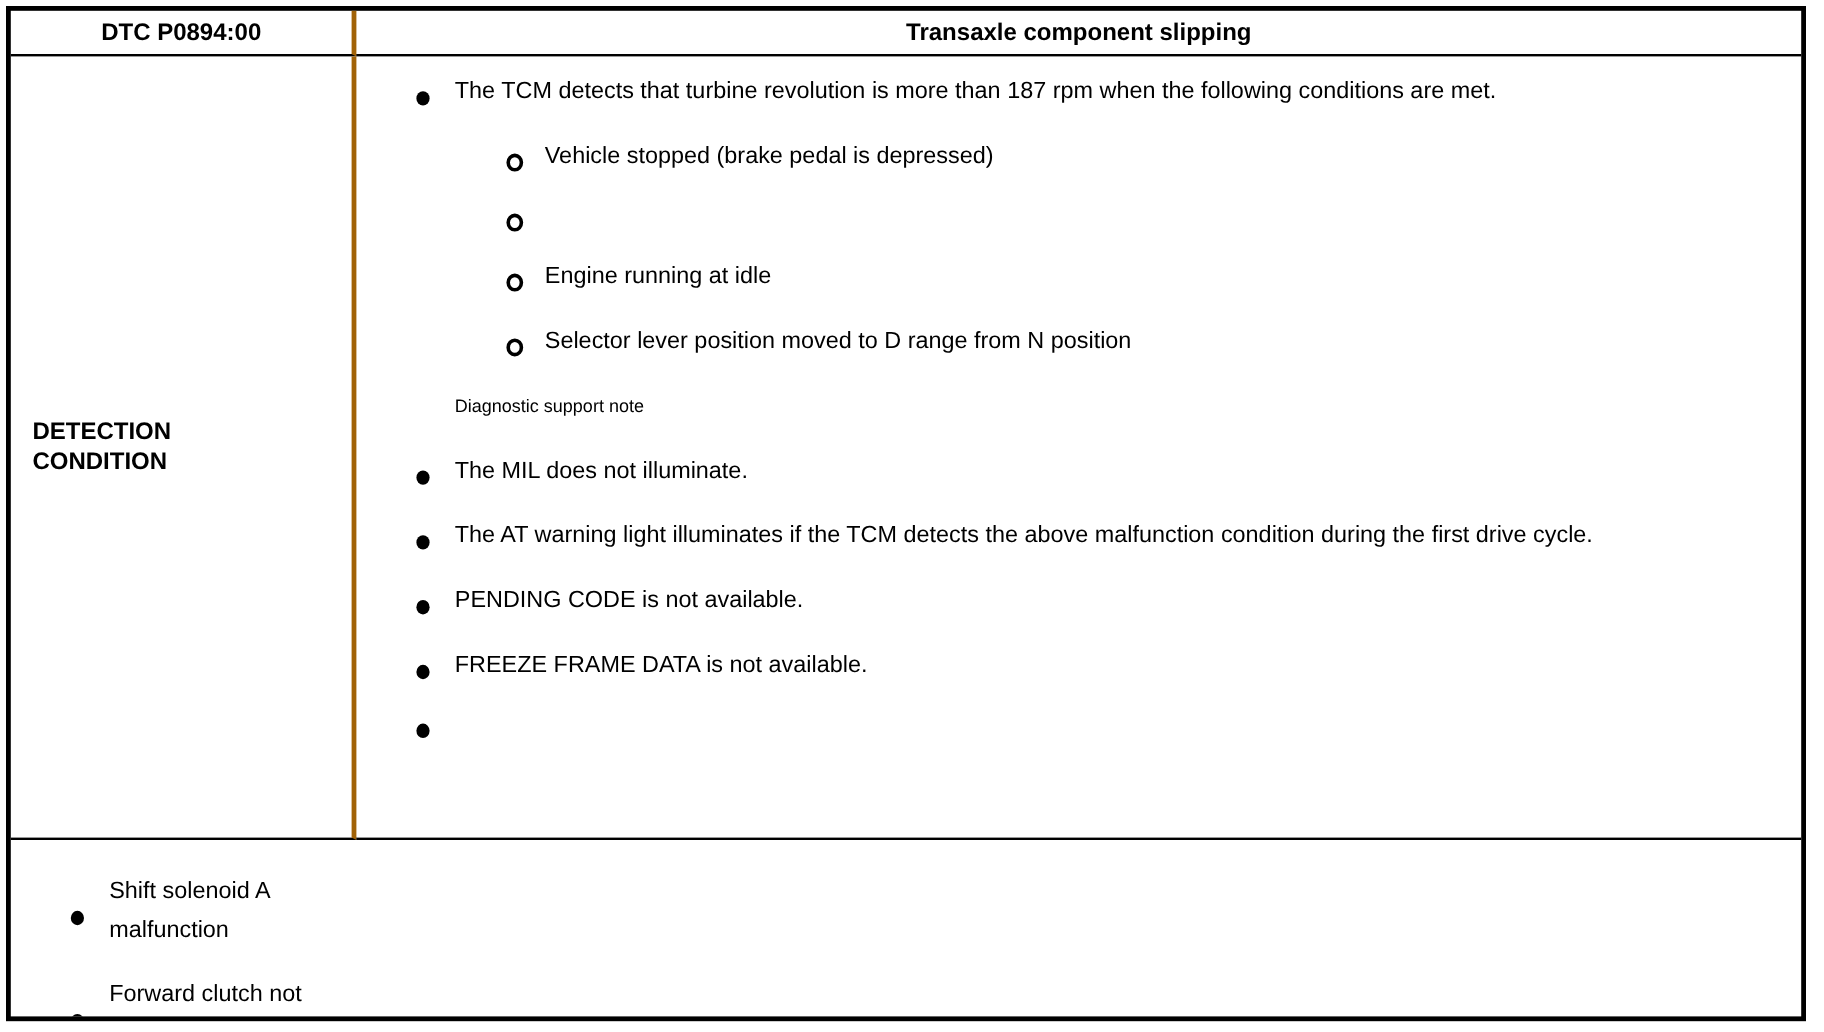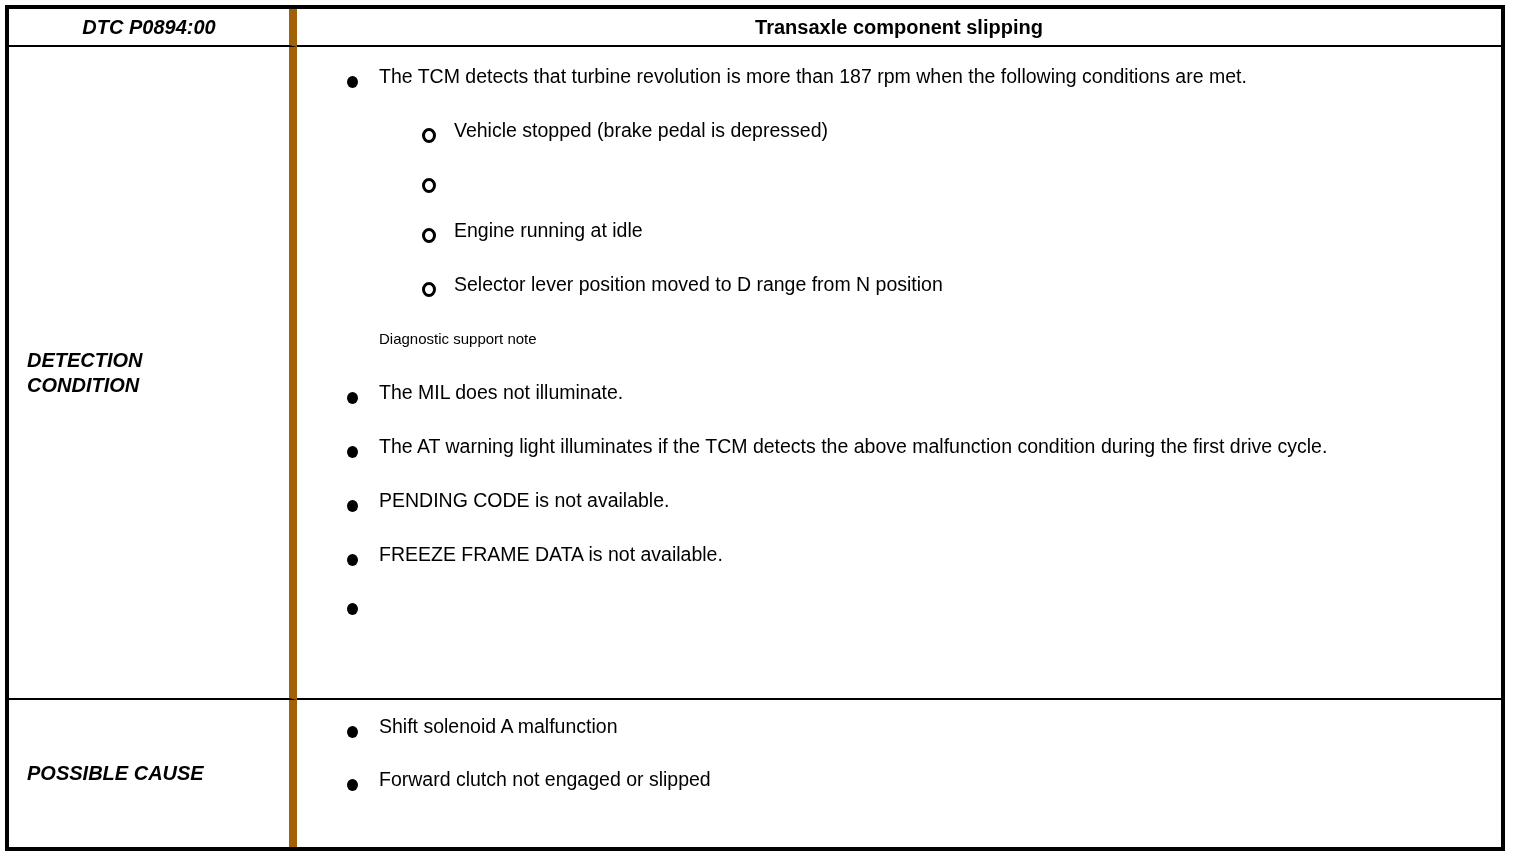--- a/index.html
+++ b/index.html
@@ -15,38 +15,38 @@
   .dtc-table {
     position:absolute; left:5px; top:5px;
     width:1500px; height:846px;
     border:4px solid #000;
     display:grid;
     grid-template-columns:288px 1fr;
     grid-template-rows:38px 653px 1fr;
     background:#fff;
   }
   .cell { overflow:hidden; }
-  .col-left { border-right:8px solid #a16207;font-style:italic; }
+  .col-left { border-right:4px solid #a16207; }
   .row-header { border-bottom:2px solid #000; }
   .row-detection { border-bottom:2px solid #000; }
 
   .hdr-cell {
     display:flex; align-items:center; justify-content:center;
     font-size:20px; font-weight:bold;
   }
   .label-cell {
     display:flex; align-items:center;
     padding-left:18px;
     font-size:20px; font-weight:bold;
     line-height:25px;
   }
   .label-narrow { display:inline-block; width:170px; }
 
   .content-cell { padding:13px 26px 4px 50px; font-size:19.5px; }
-  .content-cell.causes { padding-top:10px; }
+  .content-cell.causes { padding-top:26px; }
 
   .item { display:flex; margin-bottom:21px;align-items:center; }
   .causes .item { margin-bottom:20px; }
   .item:last-child { margin-bottom:0; }
   .item .marker-box { flex:none; width:32px; }
   .item .txt { line-height:33px; }
   .item.sub { margin-left:75px; }
 
   .dot {
     display:block; margin-top:11px;
@@ -149,23 +149,20 @@
       </div>
 
       <div class="item">
         <span class="marker-box">
             <span class="dot"></span>
           </span>
       </div>
 
     </div>
 
-    <div class="cell col-left label-cell">
-      <span>POSSIBLE CAUSE</span>
-    </div>
     <div class="cell content-cell causes">
 
       <div class="item">
         <span class="marker-box">
             <span class="dot"></span>
           </span>
         <span class="txt">Shift solenoid A malfunction</span>
       </div>
 
       <div class="item">

